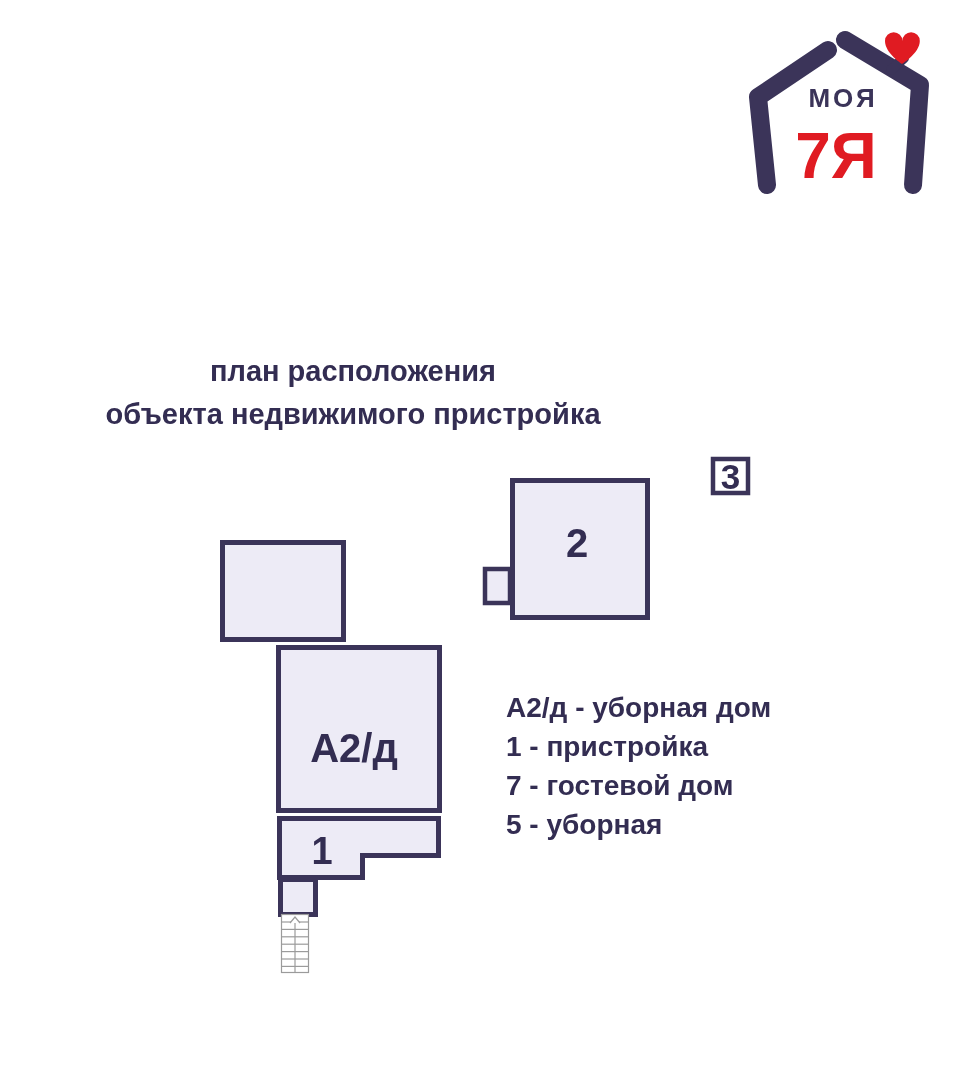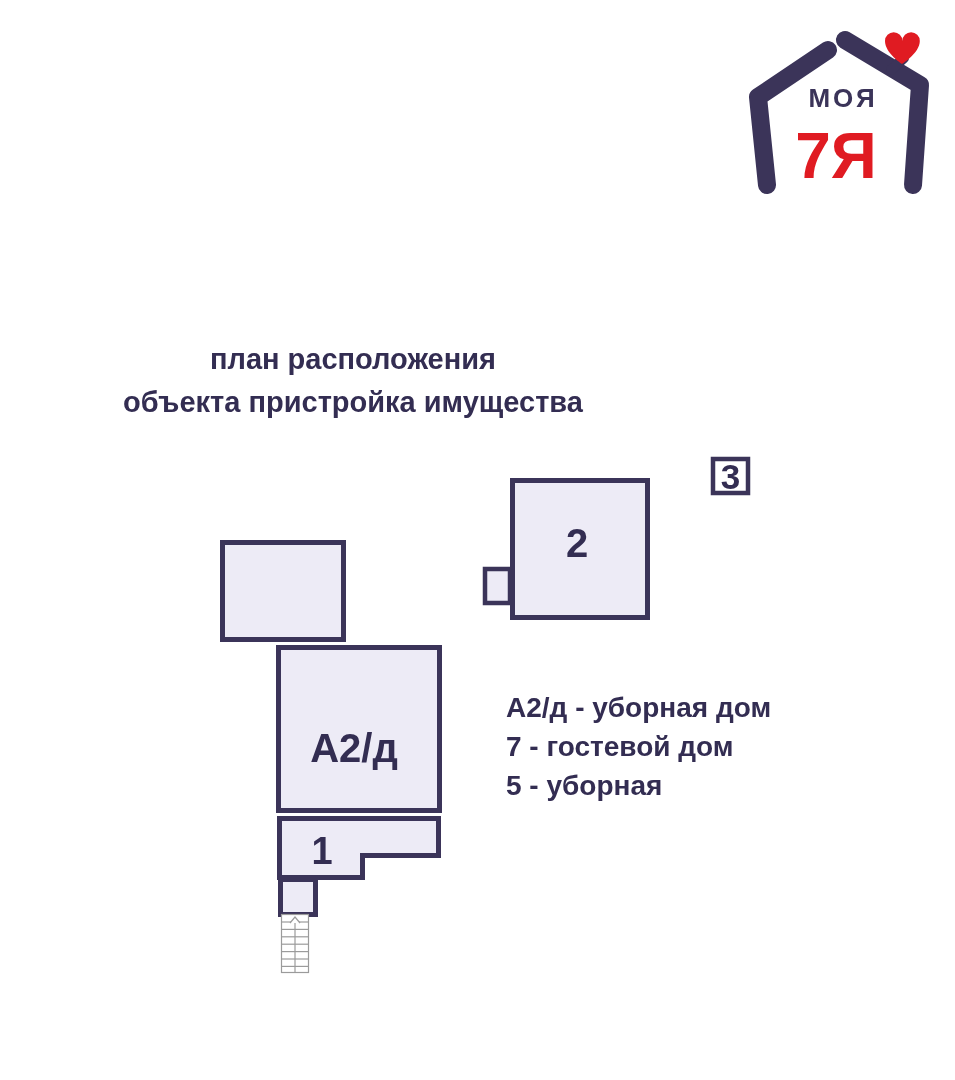--- a/index.html
+++ b/index.html
@@ -28,21 +28,21 @@
     font-weight:bold;font-size:26px;letter-spacing:3px;
     text-anchor:middle;
   }
   .logo .word-bottom{
     fill:var(--red,#e01b22);
     font-weight:bold;font-size:64px;letter-spacing:0px;
     text-anchor:middle;
   }
   
   .title{
-    position:absolute;left:90px;top:338px;width:500px;
+    position:absolute;left:90px;top:350px;width:500px;
     text-align:center;
     color:var(--ink,#332d52);
     font-size:29px;line-height:43px;font-weight:bold;
   }
   
   .plan{position:absolute;left:0;top:0;}
   .bld{
     fill:var(--fill,#edebf6);
     stroke:var(--navy,#3b3459);
     stroke-width:5;
@@ -76,21 +76,21 @@
       <path class="arm" d="M 101 14 L 176 59 L 169 159"></path>
       <path class="arm" style="stroke-width:10" d="M 147 44 L 160 32"></path>
     </g>
     <path class="heart" d="M 158 38 C 158 38 141 27 141 15 a 8.7 8.7 0 0 1 17.4 0 a 8.7 8.7 0 0 1 17.4 0 c 0 12 -17.8 23 -17.8 23 z"></path>
     <text class="word-top" x="99" y="81">МОЯ</text>
     <text class="word-bottom" x="92" y="152">7Я</text>
   </svg>
 
   <div class="title">
     <div>план расположения</div>
-    <div>объекта пристройка имущества</div>
+    <div>объекта недвижимого пристройка</div>
   </div>
 
   <svg class="plan" width="955" height="1080" viewBox="0 0 955 1080">
 
     <rect class="bld" x="209.5" y="542.5" width="121" height="97"></rect>
 
     <rect class="bld" x="265.5" y="647.5" width="161" height="163"></rect>
     <text class="plan-label" x="341" y="762" font-size="40">А2/д</text>
 
     <polygon class="bld" points="266.5,818.5 425.5,818.5 425.5,855.5 349.5,855.5 349.5,877.5 266.5,877.5"></polygon>
@@ -114,17 +114,18 @@
     <rect class="bld thin" x="472" y="569" width="25" height="34"></rect>
     <rect class="bld" x="499.5" y="480.5" width="135" height="137"></rect>
     <text class="plan-label" x="564" y="557" font-size="40">2</text>
 
     <rect class="bld thin white" x="700" y="459" width="35" height="34"></rect>
     <text class="plan-label" x="717.5" y="489" font-size="35">3</text>
   </svg>
 
   <div class="legend">
     <div>А2/д - уборная дом</div>
+    <div>1 - пристройка</div>
     <div>7 - гостевой дом</div>
     <div>5 - уборная</div>
   </div>
 
 </div>
 
 </body></html>

